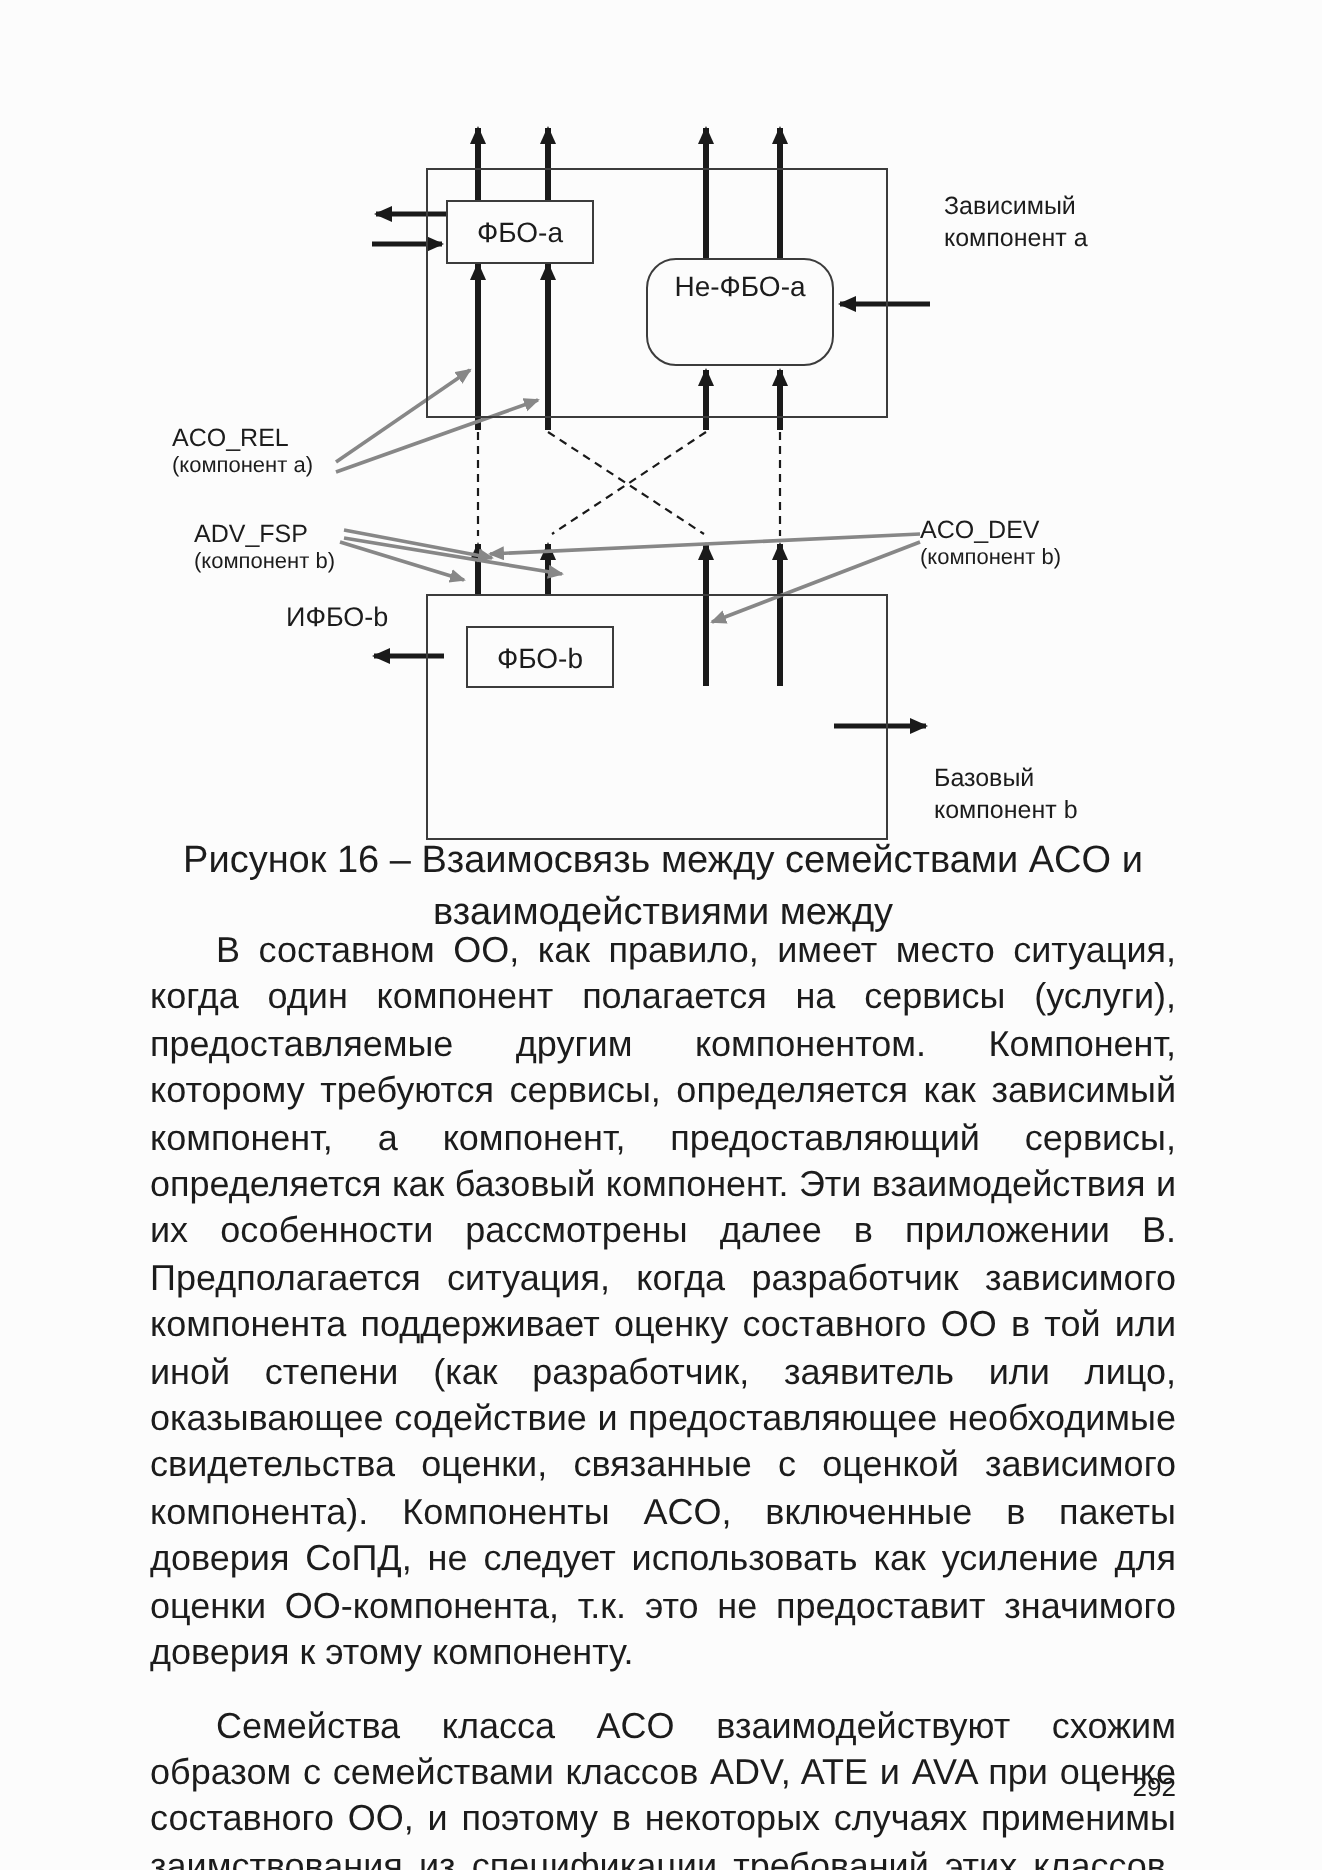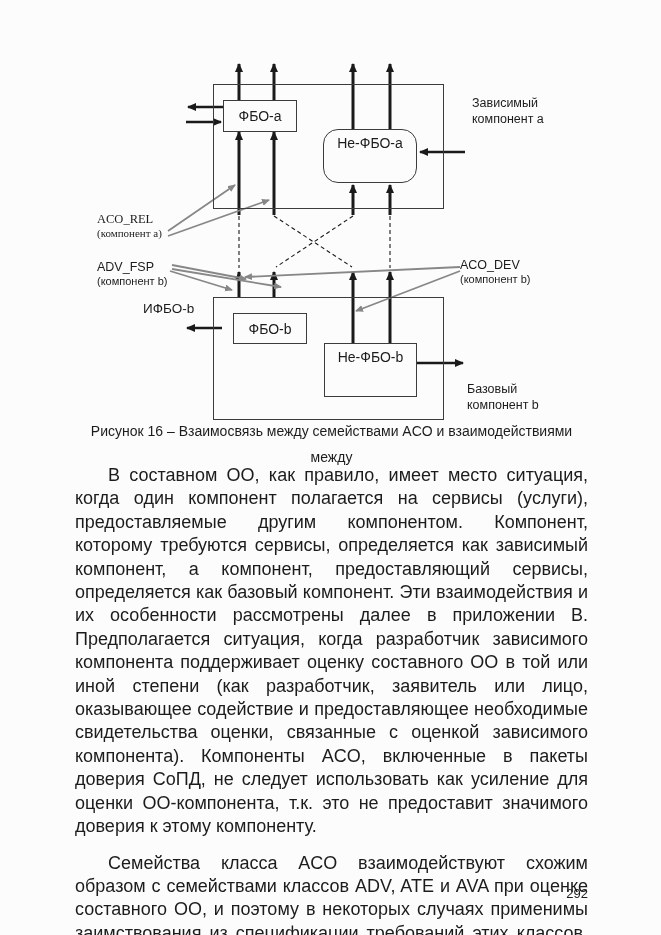--- a/index.html
+++ b/index.html
@@ -9,21 +9,21 @@
   .diagram{position:absolute;left:0;top:55px;width:661px;height:365px;}
   .diagram svg{position:absolute;left:0;top:0;}
   .bigrect{position:absolute;border:1px solid #3c3c3c;background:transparent;}
   .box{position:absolute;border:1px solid #3c3c3c;background:#fcfcfc;font-size:14px;
        display:flex;align-items:center;justify-content:center;text-align:right;}
   .box.topalign{align-items:flex-start;padding-top:5px;box-sizing:border-box;}
   .dlabel{position:absolute;font-size:12.5px;line-height:16px;}
   .dlabel .sub{font-size:11px;line-height:13px;}
   .itsf{position:absolute;font-size:13.5px;}
   .caption{position:absolute;left:75px;width:513px;top:418px;text-align:center;
-           font-size:14px;line-height:26px;}
+           font-size:19px;line-height:26px;}
   .bodytext{position:absolute;left:75px;width:513px;top:464px;font-size:18px;
             line-height:23.4px;text-align:justify;}
   .bodytext p{margin:0 0 13px 0;text-indent:33px;}
   .pagenum{position:absolute;right:73px;top:886px;font-size:13px;}
 </style>
 </head>
 <body>
 
 <div class="page">
 
@@ -87,33 +87,30 @@
 
     <div class="box" style="left:223px;top:45px;width:72px;height:30px;">
       <span>ФБО-a</span>
     </div>
     <div class="box topalign" style="left:323px;top:74px;width:94px;height:54px;border-radius:15px;">
       <span>Не-ФБО-a</span>
     </div>
     <div class="box" style="left:223px;top:258px;width:72px;height:29px;margin-left:10px;">
       <span>ФБО-b</span>
     </div>
-    <div class="box topalign" style="left:324px;top:288px;width:93px;height:54px;">
-      <span>Не-ФБО-b</span>
-    </div>
 
     <div class="dlabel" style="left:472px;top:40px;">
       <div>Зависимый</div>
       <div>компонент a</div>
     </div>
     <div class="dlabel" style="left:467px;top:326px;">
       <div>Базовый</div>
       <div>компонент b</div>
     </div>
-    <div class="dlabel" style="left:97px;top:156px;font-family:Liberation Serif, serif;">
+    <div class="dlabel" style="left:86px;top:156px;">
       <div>ACO_REL</div>
       <div class="sub">(компонент a)</div>
     </div>
     <div class="dlabel" style="left:97px;top:204px;">
       <div>ADV_FSP</div>
       <div class="sub">(компонент b)</div>
     </div>
     <div class="dlabel" style="left:460px;top:202px;">
       <div>ACO_DEV</div>
       <div class="sub">(компонент b)</div>

